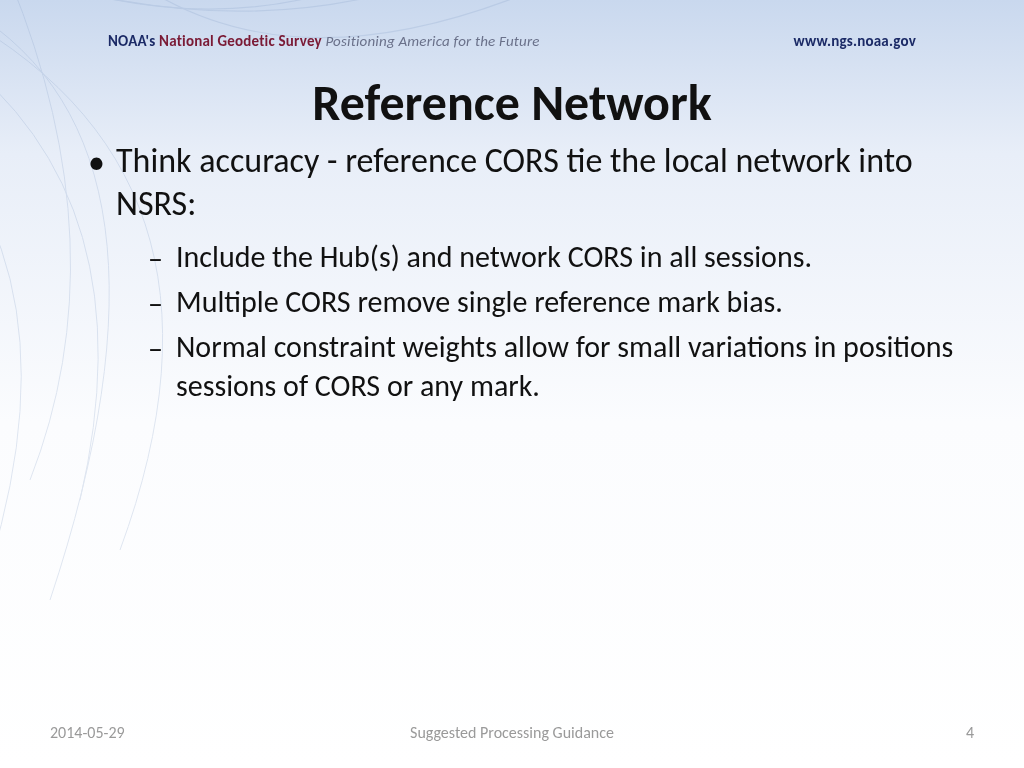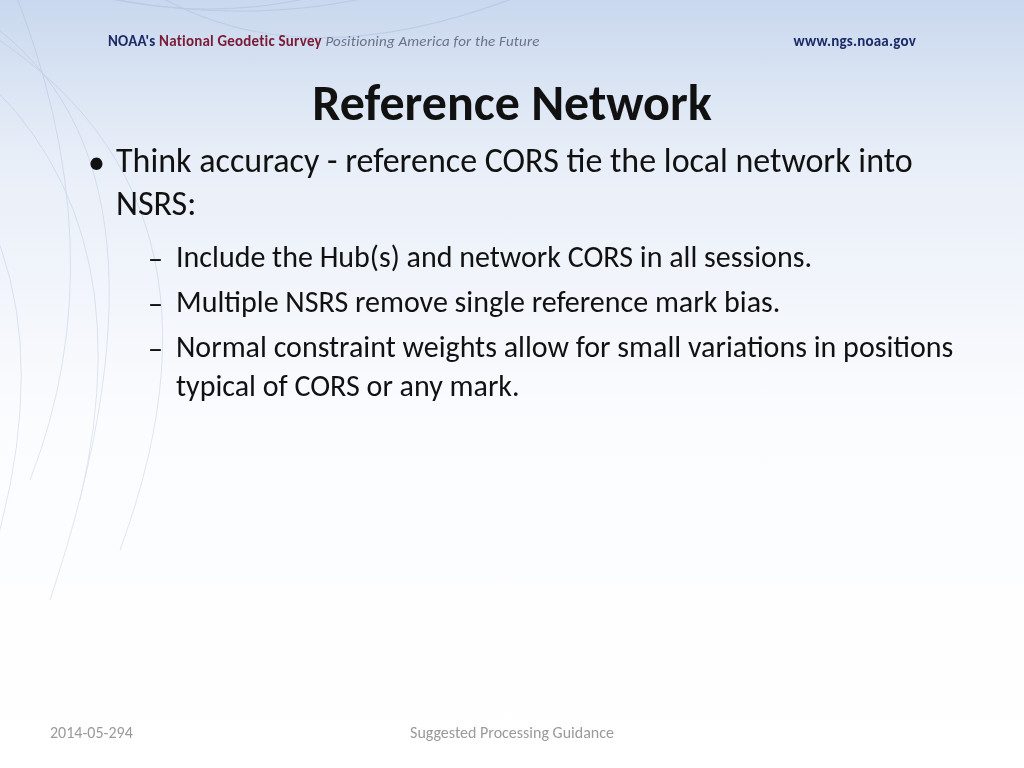--- a/index.html
+++ b/index.html
@@ -81,20 +81,21 @@
     padding-top: 2px;
   }
   .level2 .text { flex: 1; }
   .footer {
     position: absolute;
     bottom: 26px;
     left: 0;
     width: 100%;
     padding: 0 50px;
     display: flex;
+    justify-content: space-between;
     align-items: baseline;
     font-size: 16px;
     color: #9a9a9a;
   }
   .footer-center {
     position: absolute;
     left: 0; right: 0;
     text-align: center;
   }
   .footer-left, .footer-right { position: relative; z-index: 1; }
@@ -131,25 +132,25 @@
       <div class="bullet">•</div>
       <div class="text">Think accuracy - reference CORS tie the local network into NSRS:</div>
     </div>
     <div class="level2-group">
       <div class="level2">
         <div class="dash">–</div>
         <div class="text">Include the Hub(s) and network CORS in all sessions.</div>
       </div>
       <div class="level2">
         <div class="dash">–</div>
-        <div class="text">Multiple NSRS remove single reference mark bias.</div>
+        <div class="text">Multiple CORS remove single reference mark bias.</div>
       </div>
       <div class="level2">
         <div class="dash">–</div>
-        <div class="text">Normal constraint weights allow for small variations in positions typical of CORS or any mark.</div>
+        <div class="text">Normal constraint weights allow for small variations in positions sessions of CORS or any mark.</div>
       </div>
     </div>
   </div>
 
   <div class="footer">
     <div class="footer-left">2014-05-29</div>
     <div class="footer-center">Suggested Processing Guidance</div>
     <div class="footer-right">4</div>
   </div>
 

